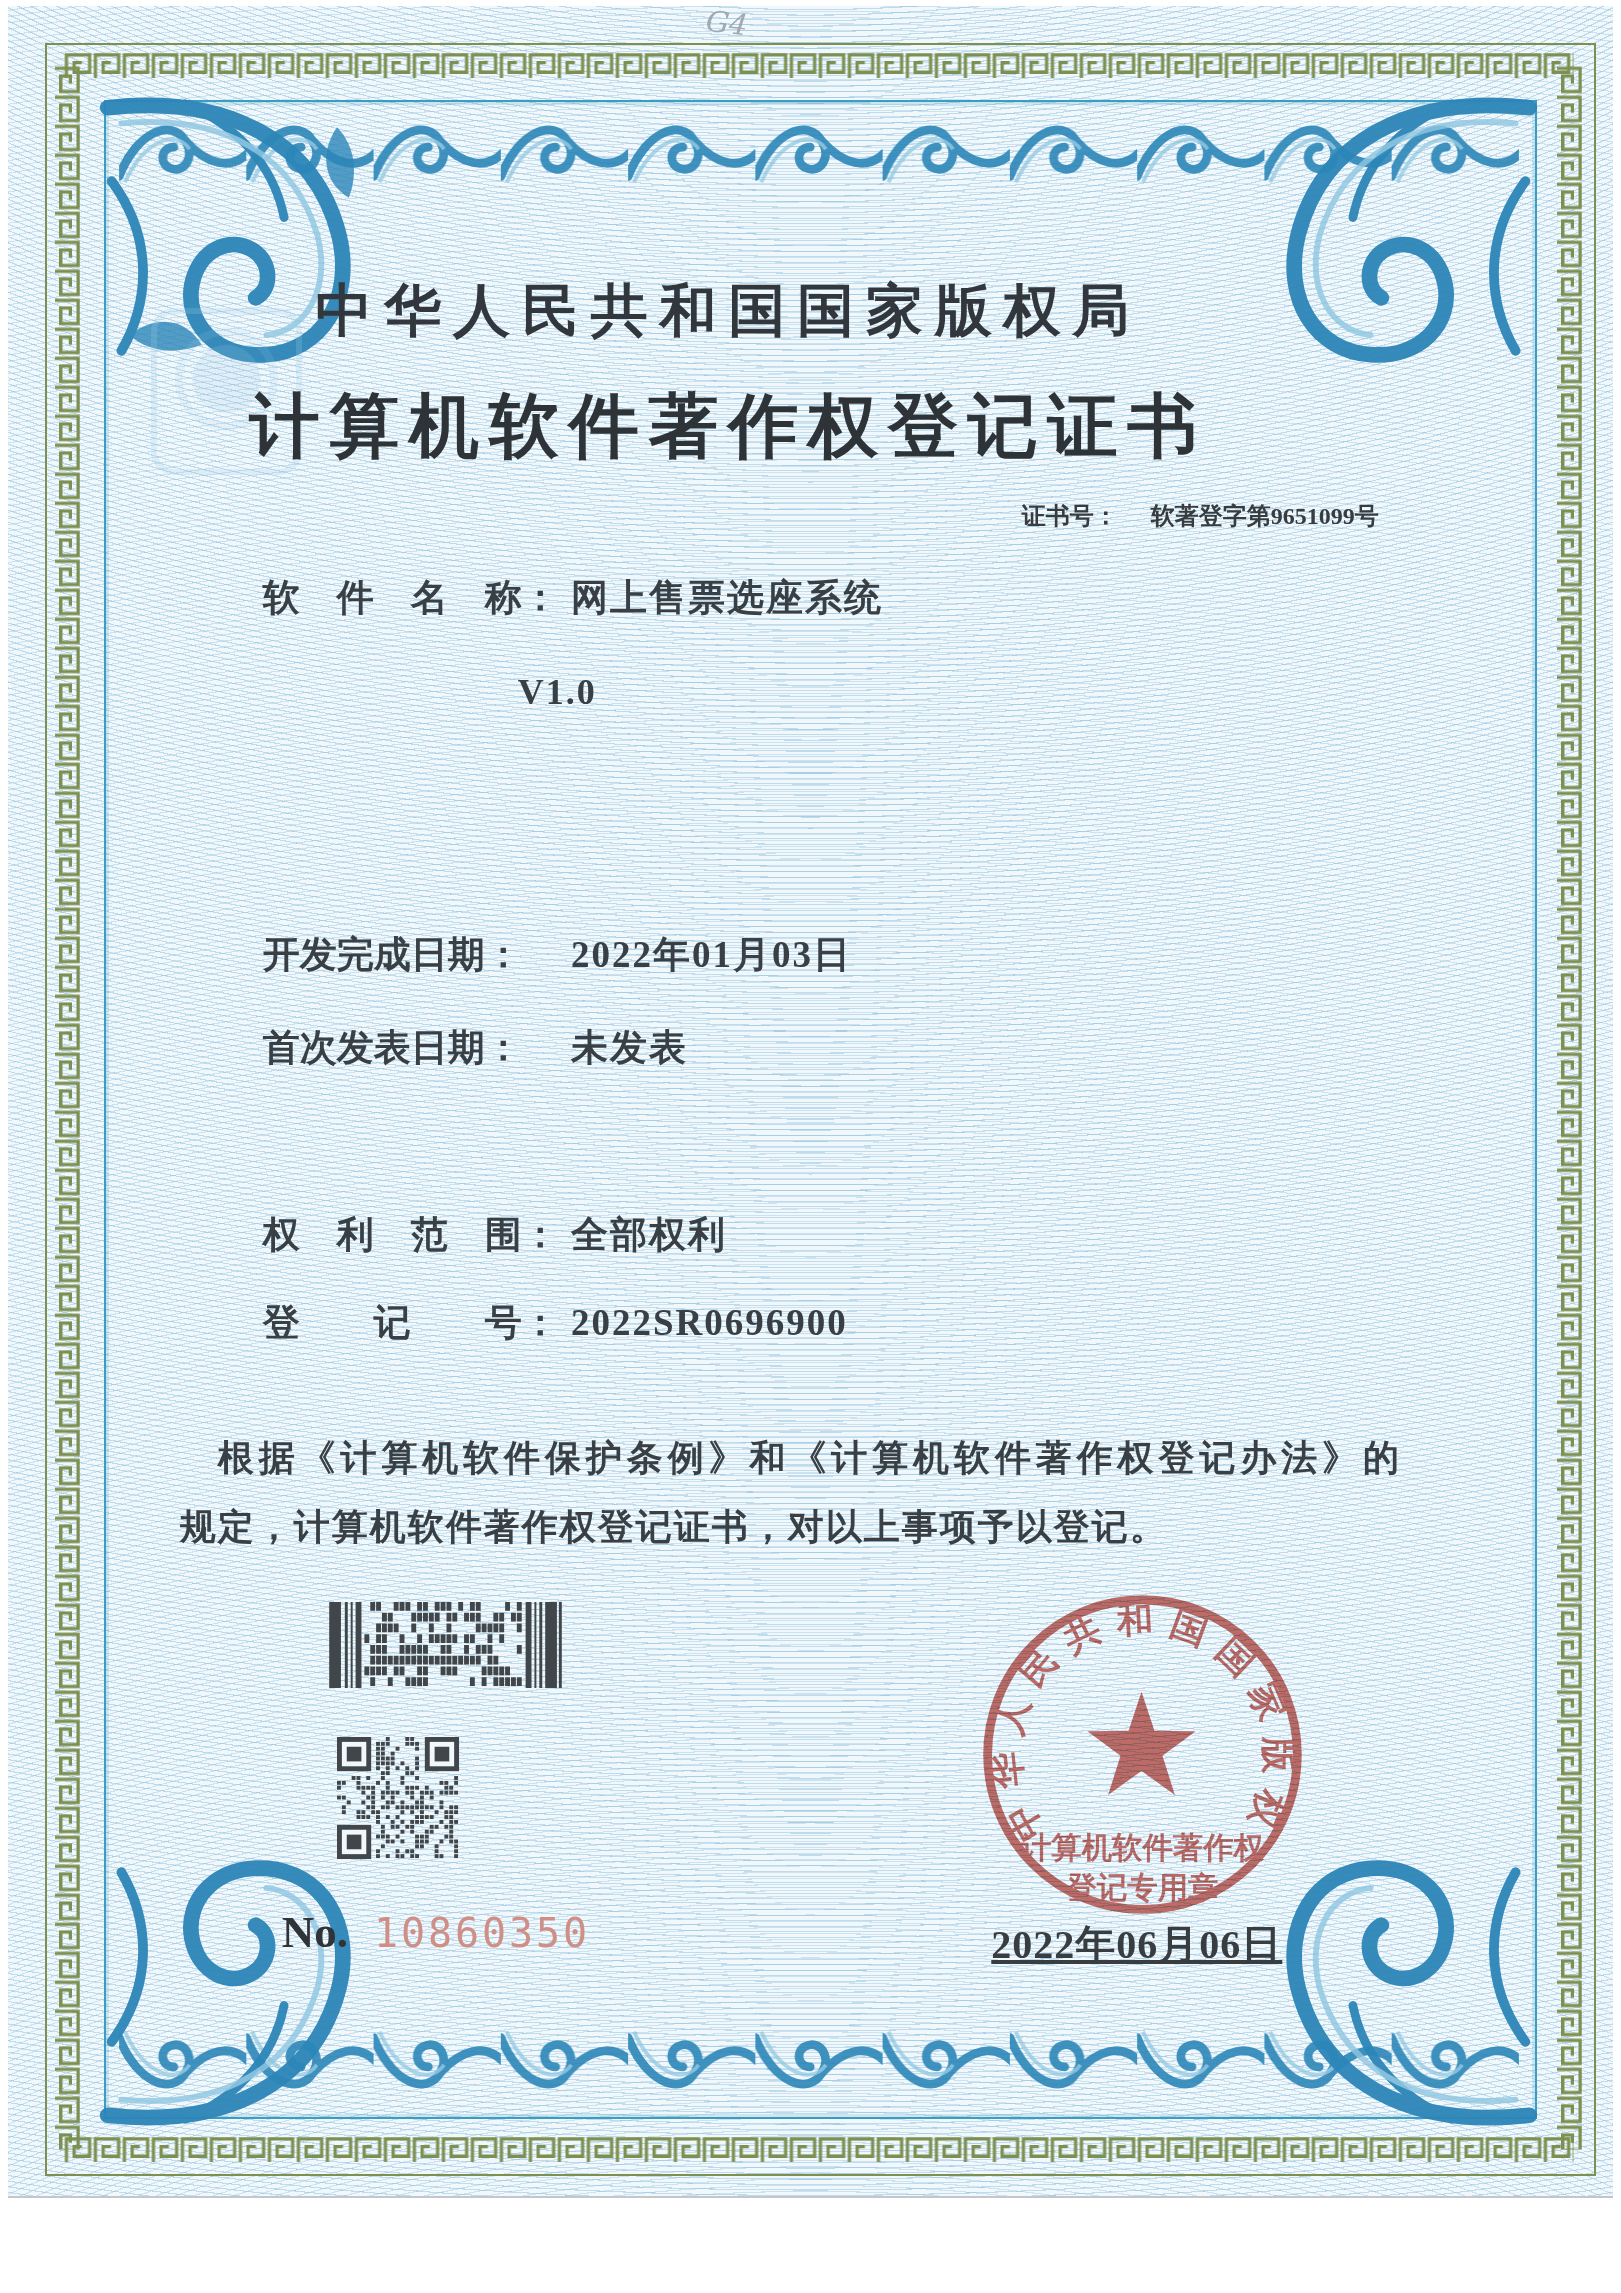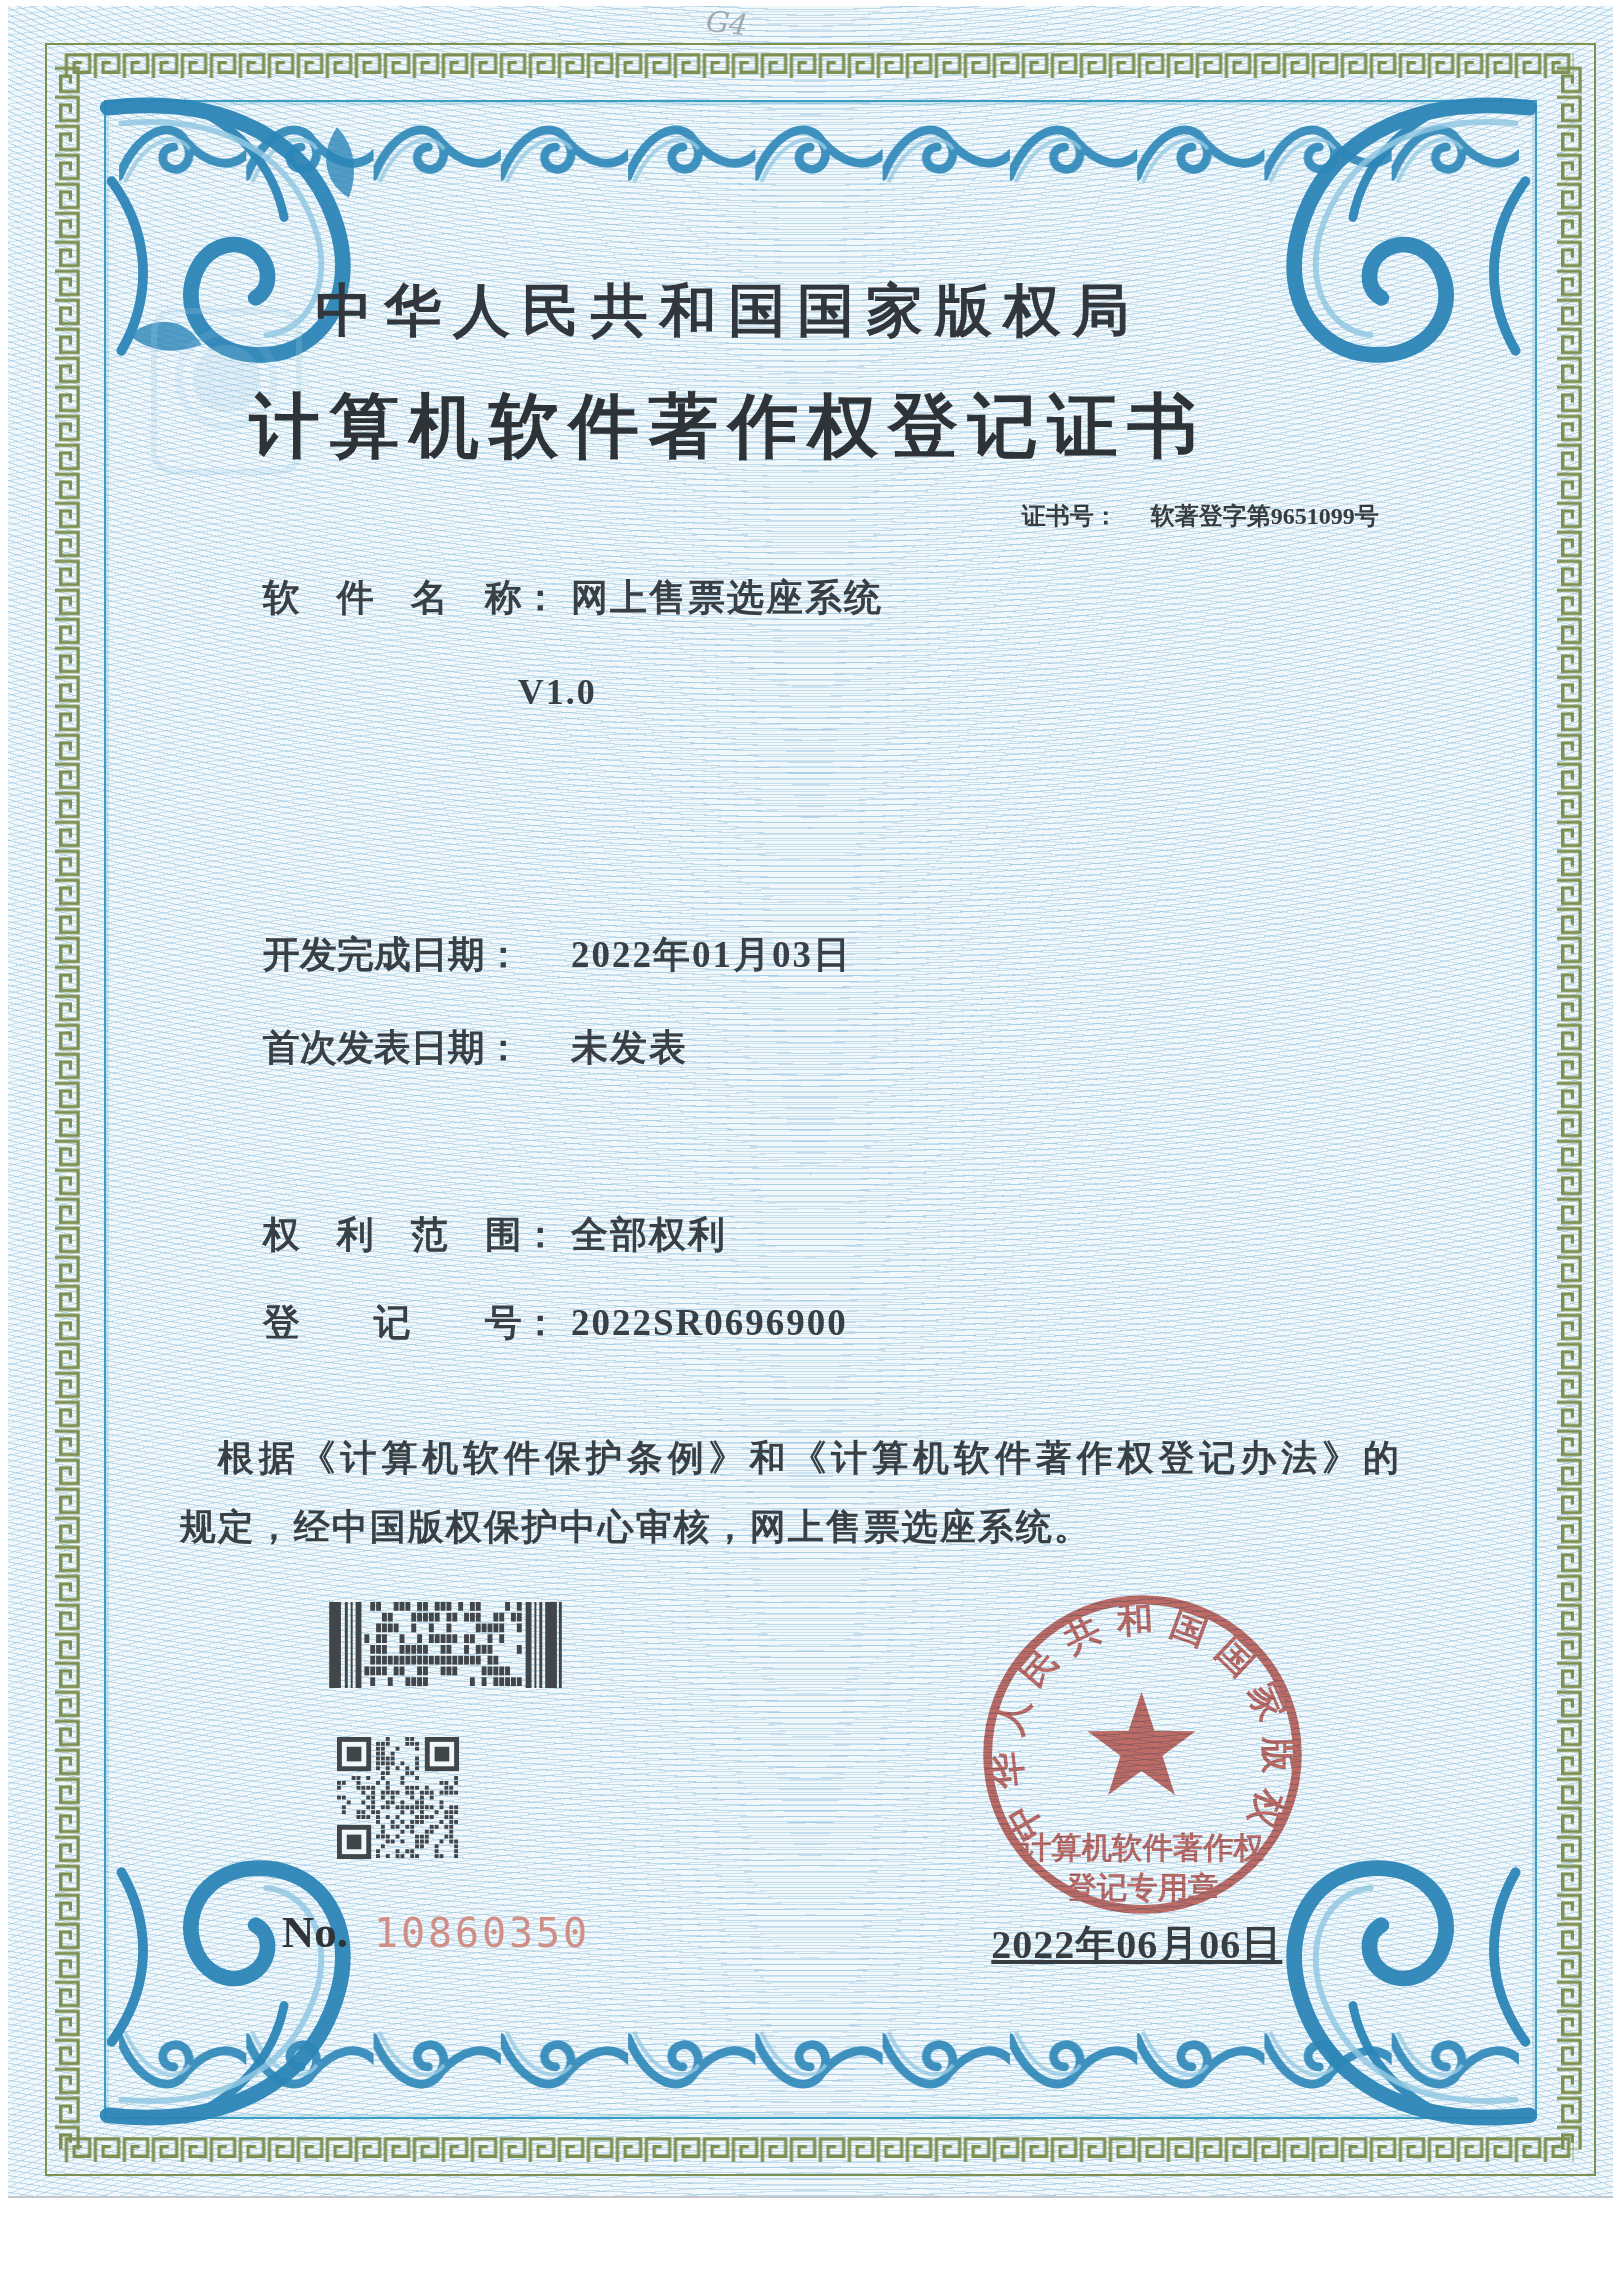--- a/index.html
+++ b/index.html
@@ -161,21 +161,21 @@
     <div class="row" style="top:1204px">
       <span class="lbl">权　利　范　围：</span>
       <span class="val">全部权利</span>
     </div>
     <div class="row" style="top:1292px">
       <span class="lbl">登　　记　　号：</span>
       <span class="val">2022SR0696900</span>
     </div>
 
     <div id="stmt1" class="stmt">根据《计算机软件保护条例》和《计算机软件著作权登记办法》的</div>
-    <div id="stmt2" class="stmt">规定，经中国版权保护中心审核，网上售票选座系统。</div>
+    <div id="stmt2" class="stmt">规定，计算机软件著作权登记证书，对以上事项予以登记。</div>
 
     <svg id="barcode" class="abs" width="233" height="86" viewBox="0 0 238 88">
         <rect x="0" y="0" width="12" height="88" fill="#41464a"></rect>
         <rect x="16" y="0" width="3" height="88" fill="#41464a"></rect>
         <rect x="22" y="0" width="2" height="88" fill="#41464a"></rect>
         <rect x="27" y="0" width="6" height="88" fill="#41464a"></rect>
         <rect x="201" y="0" width="6" height="88" fill="#41464a"></rect>
         <rect x="210" y="0" width="2" height="88" fill="#41464a"></rect>
         <rect x="215" y="0" width="3" height="88" fill="#41464a"></rect>
         <rect x="221" y="0" width="12" height="88" fill="#41464a"></rect>

